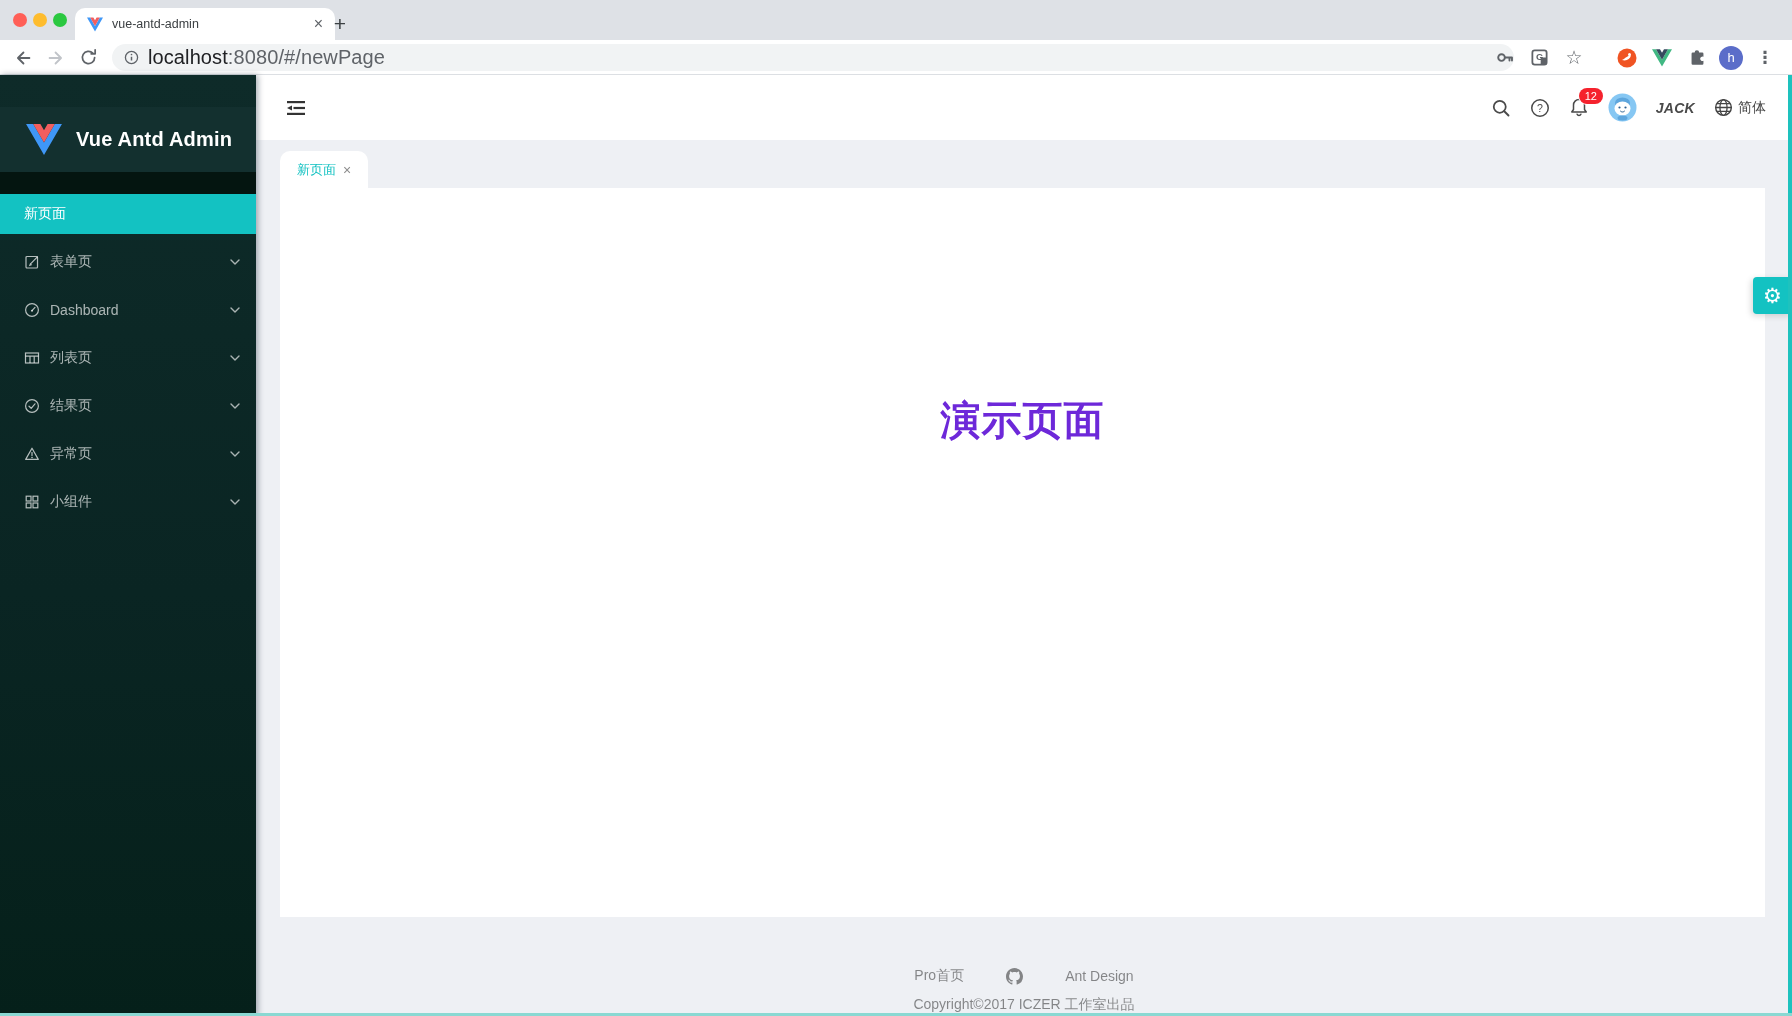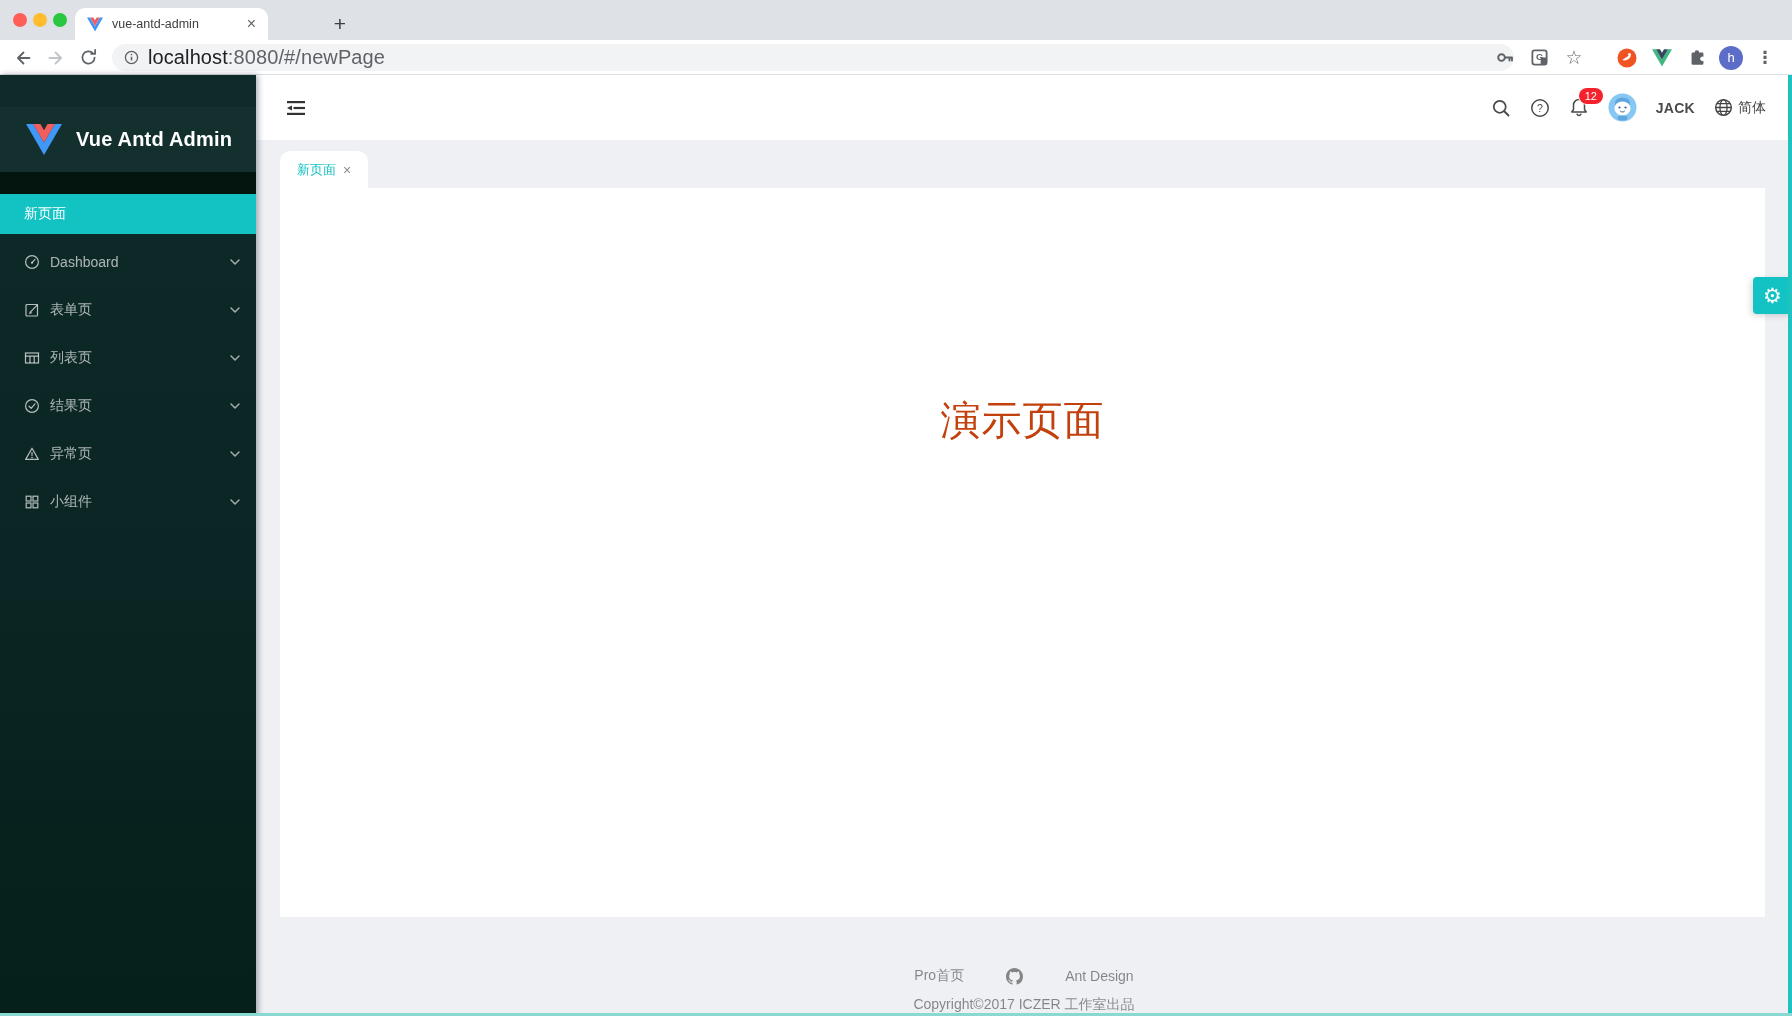--- a/index.html
+++ b/index.html
@@ -6,21 +6,21 @@
   html,body { width:1792px; height:1016px; overflow:hidden; }
   body { font-family:"Liberation Sans","DejaVu Sans",sans-serif; }
   .stage { position:relative; width:1792px; height:1016px; background:#eef0f4; }
 
   
   .tabstrip { position:absolute; left:0; top:0; width:1792px; height:40px; background:#dee1e6; }
   .traffic { position:absolute; top:13px; width:14px; height:14px; border-radius:50%; }
   .t-red { left:13px; background:#ff5f57; }
   .t-yellow { left:33px; background:#febc2e; }
   .t-green { left:53px; background:#2ac840; }
-  .chrome-tab { position:absolute; left:75px; top:8px; width:193px; height:32px; background:#fff;
+  .chrome-tab { position:absolute; left:75px; top:8px; width:260px; height:32px; background:#fff;
     border-radius:10px 10px 0 0; display:flex; align-items:center; padding:0 12px; }
   .tab-title { font-size:12.5px; color:#3c4043; margin-left:9px; flex:1; white-space:nowrap; overflow:hidden; }
   .tab-close { font-size:16px; color:#5f6368; line-height:1; cursor:default; }
   .newtab { position:absolute; left:324px; top:8px; width:32px; height:32px; display:flex; align-items:center;
     justify-content:center; font-size:21px; color:#3c4043; }
 
   .toolbar { position:absolute; left:0; top:40px; width:1792px; height:35px; background:#fff;
     border-bottom:1px solid #dcdfe3; }
   .navbtn { position:absolute; top:5px; width:25px; height:25px; display:flex; align-items:center; justify-content:center; }
   .omnibox { position:absolute; left:112px; top:4px; width:1402px; height:27px; background:#f1f3f4;
@@ -50,33 +50,33 @@
   .menu-item .chev { margin-left:auto; }
 
   
   .appheader { position:absolute; left:256px; top:75px; width:1536px; height:65px; background:#fff; z-index:2; }
   .fold { position:absolute; left:28px; top:21px; width:24px; height:24px; cursor:pointer; }
   .hdr-right { position:absolute; right:26px; top:0; height:65px; display:flex; align-items:center; gap:19px; }
   .hicon { display:flex; align-items:center; justify-content:center; cursor:pointer; }
   .bell-wrap { position:relative;align-items:flex-end; }
   .badge { position:absolute; top:-9px; left:10px; background:#f5222d; color:#fff; font-size:11px;
     padding:1px 6px; border-radius:9px; box-shadow:0 0 0 1px #fff; line-height:14px; }
-  .username { font-size:14px; font-weight:bold; color:#4a4a4a; letter-spacing:.3px; cursor:pointer; }
+  .username { font-size:14px; font-weight:bold; color:#4a4a4a; letter-spacing:.3px; cursor:pointer;font-style:italic; }
   .lang-wrap { display:flex; align-items:center; gap:5px; cursor:pointer; }
   .lang { font-size:14px; color:#444; }
 
   
   .tabbar { position:absolute; left:256px; top:140px; width:1536px; height:48px; background:#eef0f4; }
   .page-tab { position:absolute; left:24px; top:11px; height:37px; width:88px; background:#fff;
     border-radius:10px 10px 0 0; display:flex; align-items:center; justify-content:center; gap:7px; cursor:pointer; }
   .page-tab .pt-label { font-size:13px; color:#13c2c2; }
   .page-tab .pt-close { font-size:14px; color:#8c8c8c; line-height:1; }
 
   .card { position:absolute; left:280px; top:188px; width:1485px; height:729px; background:#fff; }
-  .demo-title { padding-top:205px; text-align:center; font-size:40px; font-weight:normal; color:#c2410c; letter-spacing:1px; }
+  .demo-title { padding-top:205px; text-align:center; font-size:40px; font-weight:bold; color:#6d28d9; letter-spacing:1px; }
 
   
   .footer { position:absolute; left:256px; top:917px; width:1536px; height:117px; }
   .footer-links { margin-top:50px; display:flex; justify-content:center; align-items:center; gap:42px;
     font-size:14px; color:rgba(0,0,0,.45); }
   .copyright { margin-top:11px; text-align:center; font-size:14px; color:rgba(0,0,0,.45); }
 
   
   .gear-btn { position:absolute; left:1753px; top:277px; width:39px; height:37px; background:#13c2c2;
     border-radius:4px 0 0 4px; color:#fff; font-size:21px; display:flex; align-items:center; justify-content:center;
@@ -180,36 +180,36 @@
       <span class="logo-text">Vue Antd Admin</span>
     </div>
     <div class="menu-gap"></div>
 
     <div class="menu-item selected">
       <span class="mi-label">新页面</span>
     </div>
 
     <div class="menu-item">
       <svg width="16" height="16" viewBox="0 0 16 16">
+        <rect x="2" y="2.5" width="11.5" height="11.5" rx="1" fill="none" stroke="rgba(255,255,255,.7)" stroke-width="1.2"></rect>
+        <path d="M6.8 9.6l6.6-6.8M6.4 10l-.5 1.3 1.3-.5z" fill="none" stroke="rgba(255,255,255,.7)" stroke-width="1.2" stroke-linecap="round"></path>
+      </svg>
+      <span class="mi-label">表单页</span>
+      <svg class="chev" width="10" height="6" viewBox="0 0 10 6">
+        <polyline points="1,1 5,5 9,1" fill="none" stroke="rgba(255,255,255,.65)" stroke-width="1.4" stroke-linecap="round" stroke-linejoin="round"></polyline>
+      </svg>
+    </div>
+
+    <div class="menu-item">
+      <svg width="16" height="16" viewBox="0 0 16 16">
         <circle cx="8" cy="8" r="6.4" fill="none" stroke="rgba(255,255,255,.7)" stroke-width="1.2"></circle>
         <path d="M8 8.6L11 5.4" stroke="rgba(255,255,255,.7)" stroke-width="1.2" stroke-linecap="round"></path>
         <circle cx="8" cy="8.8" r="1" fill="rgba(255,255,255,.7)"></circle>
       </svg>
       <span class="mi-label">Dashboard</span>
-      <svg class="chev" width="10" height="6" viewBox="0 0 10 6">
-        <polyline points="1,1 5,5 9,1" fill="none" stroke="rgba(255,255,255,.65)" stroke-width="1.4" stroke-linecap="round" stroke-linejoin="round"></polyline>
-      </svg>
-    </div>
-
-    <div class="menu-item">
-      <svg width="16" height="16" viewBox="0 0 16 16">
-        <rect x="2" y="2.5" width="11.5" height="11.5" rx="1" fill="none" stroke="rgba(255,255,255,.7)" stroke-width="1.2"></rect>
-        <path d="M6.8 9.6l6.6-6.8M6.4 10l-.5 1.3 1.3-.5z" fill="none" stroke="rgba(255,255,255,.7)" stroke-width="1.2" stroke-linecap="round"></path>
-      </svg>
-      <span class="mi-label">表单页</span>
       <svg class="chev" width="10" height="6" viewBox="0 0 10 6">
         <polyline points="1,1 5,5 9,1" fill="none" stroke="rgba(255,255,255,.65)" stroke-width="1.4" stroke-linecap="round" stroke-linejoin="round"></polyline>
       </svg>
     </div>
 
     <div class="menu-item">
       <svg width="16" height="16" viewBox="0 0 16 16">
         <rect x="1.5" y="3" width="13" height="10" fill="none" stroke="rgba(255,255,255,.7)" stroke-width="1.2"></rect>
         <path d="M1.5 6.2h13M6 6.2V13M10.2 6.2V13" fill="none" stroke="rgba(255,255,255,.7)" stroke-width="1.2"></path>
       </svg>

